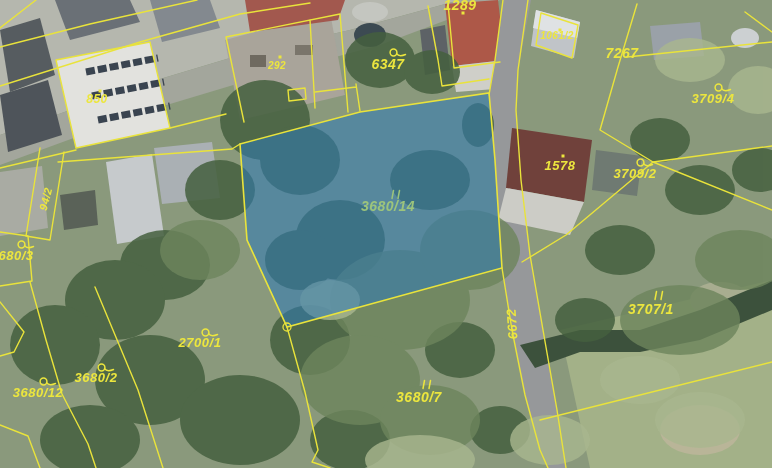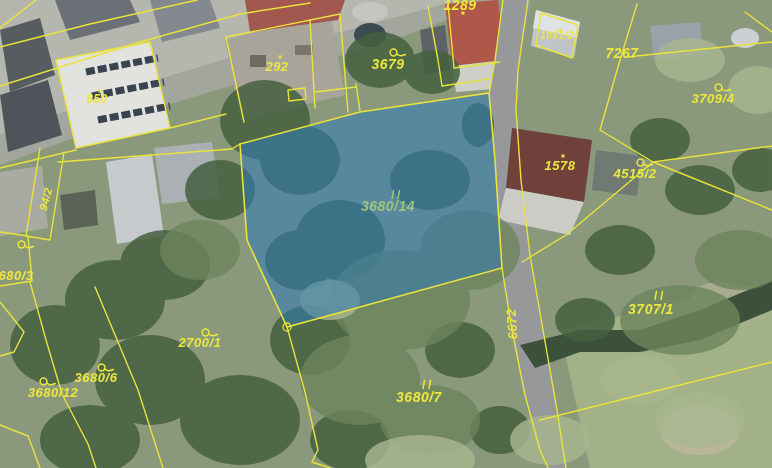--- a/index.html
+++ b/index.html
@@ -161,28 +161,28 @@
           <rect x="1.5" y="1.5" width="3" height="3"></rect>
         </svg>
       </span>
       <div class="label" style="left: 97px; top: 99px; font-size: 12px;">850</div>
       <div class="label" style="left: 46px; top: 199px; font-size: 11px; transform: translate(-50%, -50%) rotate(-76deg);">94/2</div>
       <span class="sym dot" style="left: 277px; top: 54px;">
         <svg width="6" height="6" viewBox="0 0 6 6">
           <rect x="1.5" y="1.5" width="3" height="3"></rect>
         </svg>
       </span>
-      <div class="label" style="left: 277px; top: 66px; font-size: 13px;">292</div>
+      <div class="label" style="left: 277px; top: 66px; font-size: 10px;">292</div>
       <span class="sym " style="left: 388px; top: 47px;">
         <svg width="20" height="13" viewBox="0 0 20 13">
           <circle cx="5.5" cy="5.5" r="3.4"></circle>
           <path d="M8.6,6.6 C10.5,9.5 14,9 17.5,7.5"></path>
         </svg>
       </span>
-      <div class="label" style="left: 388px; top: 64px; font-size: 14px;">3679</div>
+      <div class="label" style="left: 388px; top: 64px; font-size: 14px;">6347</div>
       <span class="sym dot" style="left: 460px; top: 10px;">
         <svg width="6" height="6" viewBox="0 0 6 6">
           <rect x="1.5" y="1.5" width="3" height="3"></rect>
         </svg>
       </span>
       <div class="label" style="left: 460px; top: 5px; font-size: 14px; text-align: center;">1289</div>
       <span class="sym dot" style="left: 557px; top: 27px;">
         <svg width="6" height="6" viewBox="0 0 6 6">
           <rect x="1.5" y="1.5" width="3" height="3"></rect>
         </svg>
@@ -201,21 +201,21 @@
           <rect x="1.5" y="1.5" width="3" height="3"></rect>
         </svg>
       </span>
       <div class="label" style="left: 560px; top: 165px; font-size: 13px;">1578</div>
       <span class="sym " style="left: 635px; top: 157px;">
         <svg width="20" height="13" viewBox="0 0 20 13">
           <circle cx="5.5" cy="5.5" r="3.4"></circle>
           <path d="M8.6,6.6 C10.5,9.5 14,9 17.5,7.5"></path>
         </svg>
       </span>
-      <div class="label" style="left: 635px; top: 173px; font-size: 13px;">4515/2</div>
+      <div class="label" style="left: 635px; top: 173px; font-size: 13px;">3709/2</div>
       <span class="sym  hlc" style="left: 388px; top: 189px;">
         <svg width="16" height="11" viewBox="0 0 16 11">
           <path d="M5.5,1.5 L4,9.5"></path>
           <path d="M11.5,1.5 L10,9.5"></path>
         </svg>
       </span>
       <div class="label" style="left: 388px; top: 206px; font-size: 14px; color: rgb(156, 196, 124); text-align: right;">3680/14</div>
       <div class="label" style="left: 512px; top: 324px; font-size: 13px; transform: translate(-50%, -50%) rotate(-94deg);">6672</div>
       <span class="sym " style="left: 651px; top: 290px;">
         <svg width="16" height="11" viewBox="0 0 16 11">
@@ -230,35 +230,35 @@
           <path d="M8.6,6.6 C10.5,9.5 14,9 17.5,7.5"></path>
         </svg>
       </span>
       <div class="label" style="left: 200px; top: 342px; font-size: 13px;">2700/1</div>
       <span class="sym " style="left: 96px; top: 362px;">
         <svg width="20" height="13" viewBox="0 0 20 13">
           <circle cx="5.5" cy="5.5" r="3.4"></circle>
           <path d="M8.6,6.6 C10.5,9.5 14,9 17.5,7.5"></path>
         </svg>
       </span>
-      <div class="label" style="left: 96px; top: 377px; font-size: 13px;">3680/6</div>
+      <div class="label" style="left: 96px; top: 377px; font-size: 13px;">3680/2</div>
       <span class="sym " style="left: 38px; top: 376px;">
         <svg width="20" height="13" viewBox="0 0 20 13">
           <circle cx="5.5" cy="5.5" r="3.4"></circle>
           <path d="M8.6,6.6 C10.5,9.5 14,9 17.5,7.5"></path>
         </svg>
       </span>
-      <div class="label" style="left: 53px; top: 392px; font-size: 13px;">3680/12</div>
+      <div class="label" style="left: 38px; top: 392px; font-size: 13px;">3680/12</div>
       <span class="sym " style="left: 16px; top: 239px;">
         <svg width="20" height="13" viewBox="0 0 20 13">
           <circle cx="5.5" cy="5.5" r="3.4"></circle>
           <path d="M8.6,6.6 C10.5,9.5 14,9 17.5,7.5"></path>
         </svg>
       </span>
-      <div class="label" style="left: 16px; top: 255px; font-size: 13px; margin-top: 20px;">680/3</div>
+      <div class="label" style="left: 16px; top: 255px; font-size: 13px;">680/3</div>
       <span class="sym " style="left: 419px; top: 379px;">
         <svg width="16" height="11" viewBox="0 0 16 11">
           <path d="M5.5,1.5 L4,9.5"></path>
           <path d="M11.5,1.5 L10,9.5"></path>
         </svg>
       </span>
       <div class="label" style="left: 419px; top: 397px; font-size: 14px;">3680/7</div>
     </div>
 </div>
 

